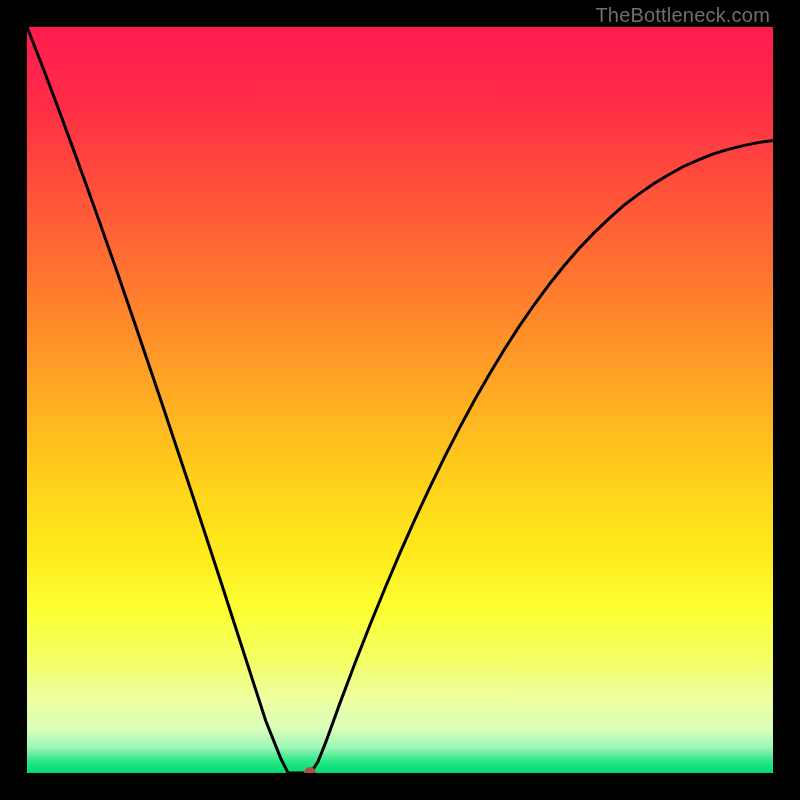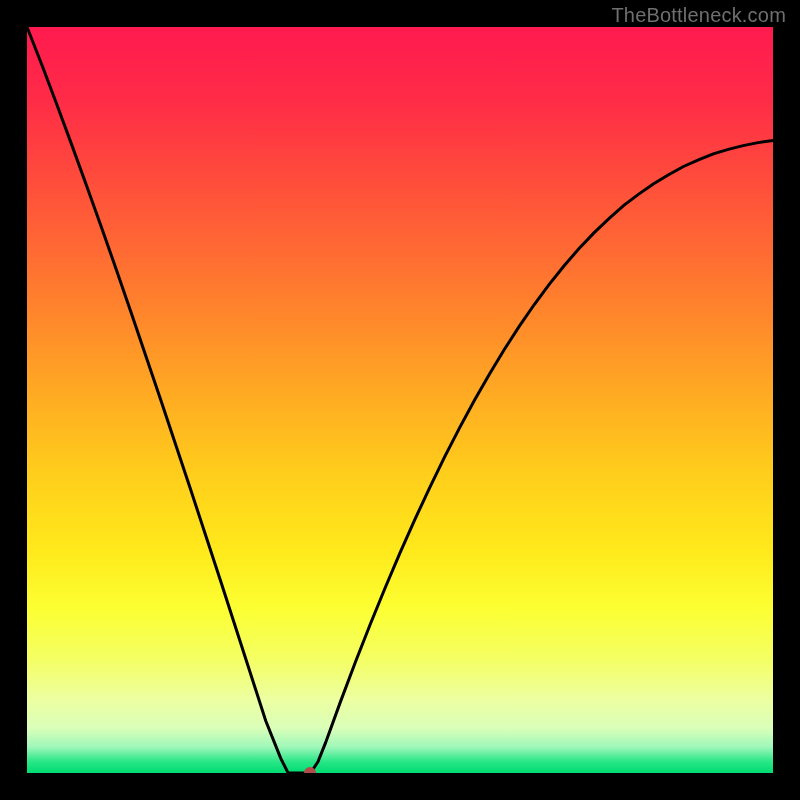--- a/index.html
+++ b/index.html
@@ -35,21 +35,21 @@
     position: absolute;
     left: 0;
     top: 0;
     width: 100%;
     height: 100%;
     pointer-events: none;
   }
   .watermark {
     position: absolute;
     top: 4px;
-    right: 14px;
+    right: 30px;
     color: #6f6f6f;
     font-family: Arial, Helvetica, sans-serif;
     font-size: 20px;
     font-weight: 500;
     letter-spacing: 0.2px;
   }
   .dot {
     position: absolute;
     width: 12px;
     height: 12px;

